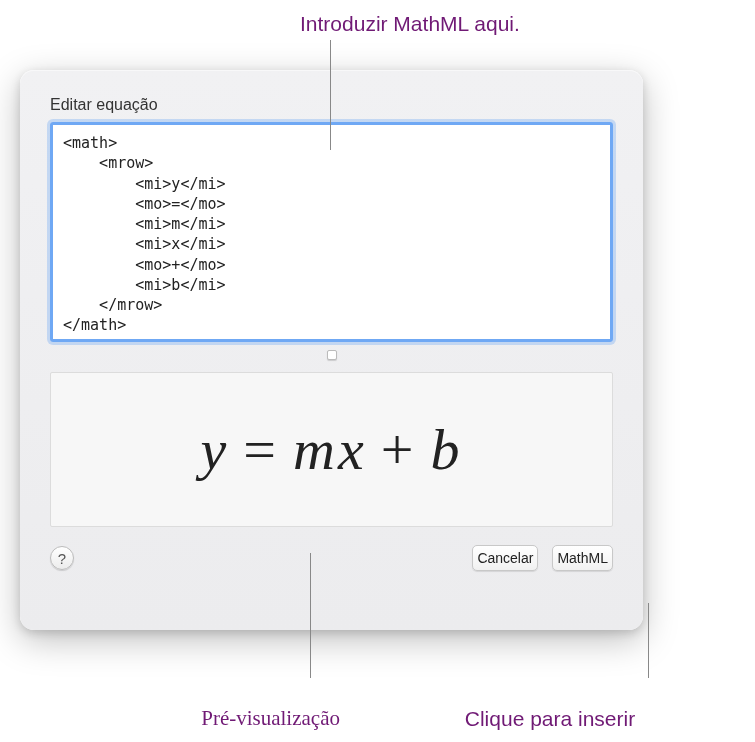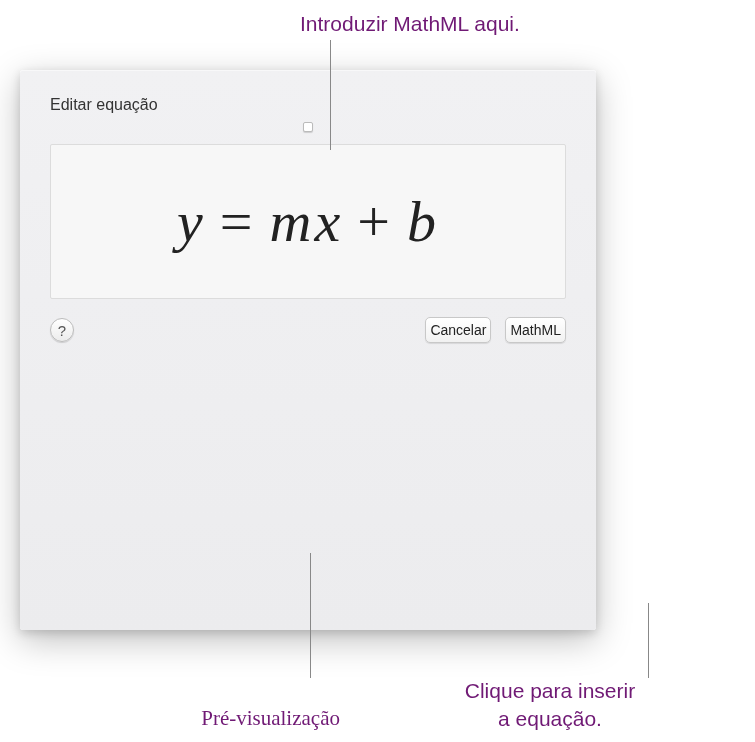--- a/index.html
+++ b/index.html
@@ -27,23 +27,23 @@
       z-index: 5;
     }
     .line.v1 { left: 330px; top: 40px; width: 1px; height: 110px; }
     .line.v2 { left: 310px; top: 553px; width: 1px; height: 125px; }
     .line.v3 { left: 648px; top: 603px; width: 1px; height: 75px; }
 
     .panel {
       position: absolute;
       left: 20px;
       top: 70px;
-      width: 576px;
+      width: 623px;
       height: 560px;
-      border-radius: 3px;
+      border-radius: 14px;
       background: linear-gradient(#f1f1f3, #ececee);
       box-shadow: 0 10px 35px rgba(0,0,0,0.25), 0 3px 10px rgba(0,0,0,0.15), inset 0 1px 0 rgba(255,255,255,0.5);
       padding: 26px 30px 22px 30px;
     }
     .panel-title {
       font-size: 16px;
       color: #333;
       margin-bottom: 8px;
     }
     .editor {
@@ -121,20 +121,30 @@
     }
   </style>
 </head>
 <body>
 
 <div class="callout top">Introduzir MathML aqui.</div>
 <div class="line v1"></div>
 
 <div class="panel">
   <div class="panel-title">Editar equação</div>
+  <textarea class="editor" style="">&lt;math&gt;
+    &lt;mrow&gt;
+        &lt;mi&gt;y&lt;/mi&gt;
+        &lt;mo&gt;=&lt;/mo&gt;
+        &lt;mi&gt;m&lt;/mi&gt;
+        &lt;mi&gt;x&lt;/mi&gt;
+        &lt;mo&gt;+&lt;/mo&gt;
+        &lt;mi&gt;b&lt;/mi&gt;
+    &lt;/mrow&gt;
+&lt;/math&gt;</textarea>
   <div class="handle"></div>
   <div class="preview">
     <span>y</span>
     <span class="op">=</span>
     <span>m</span>
     <span>x</span>
     <span class="op">+</span>
     <span>b</span>
   </div>
   <div class="footer">
@@ -148,14 +158,13 @@
 </div>
 
 <div class="line v2"></div>
 <div class="line v3"></div>
 
 <div class="callout bottom-left">
   <div>Pré-visualização</div>
 </div>
 <div class="callout bottom-right">
   <div>Clique para inserir</div>
-  <div>a equação.</div>
 </div>
 
 </body></html>

